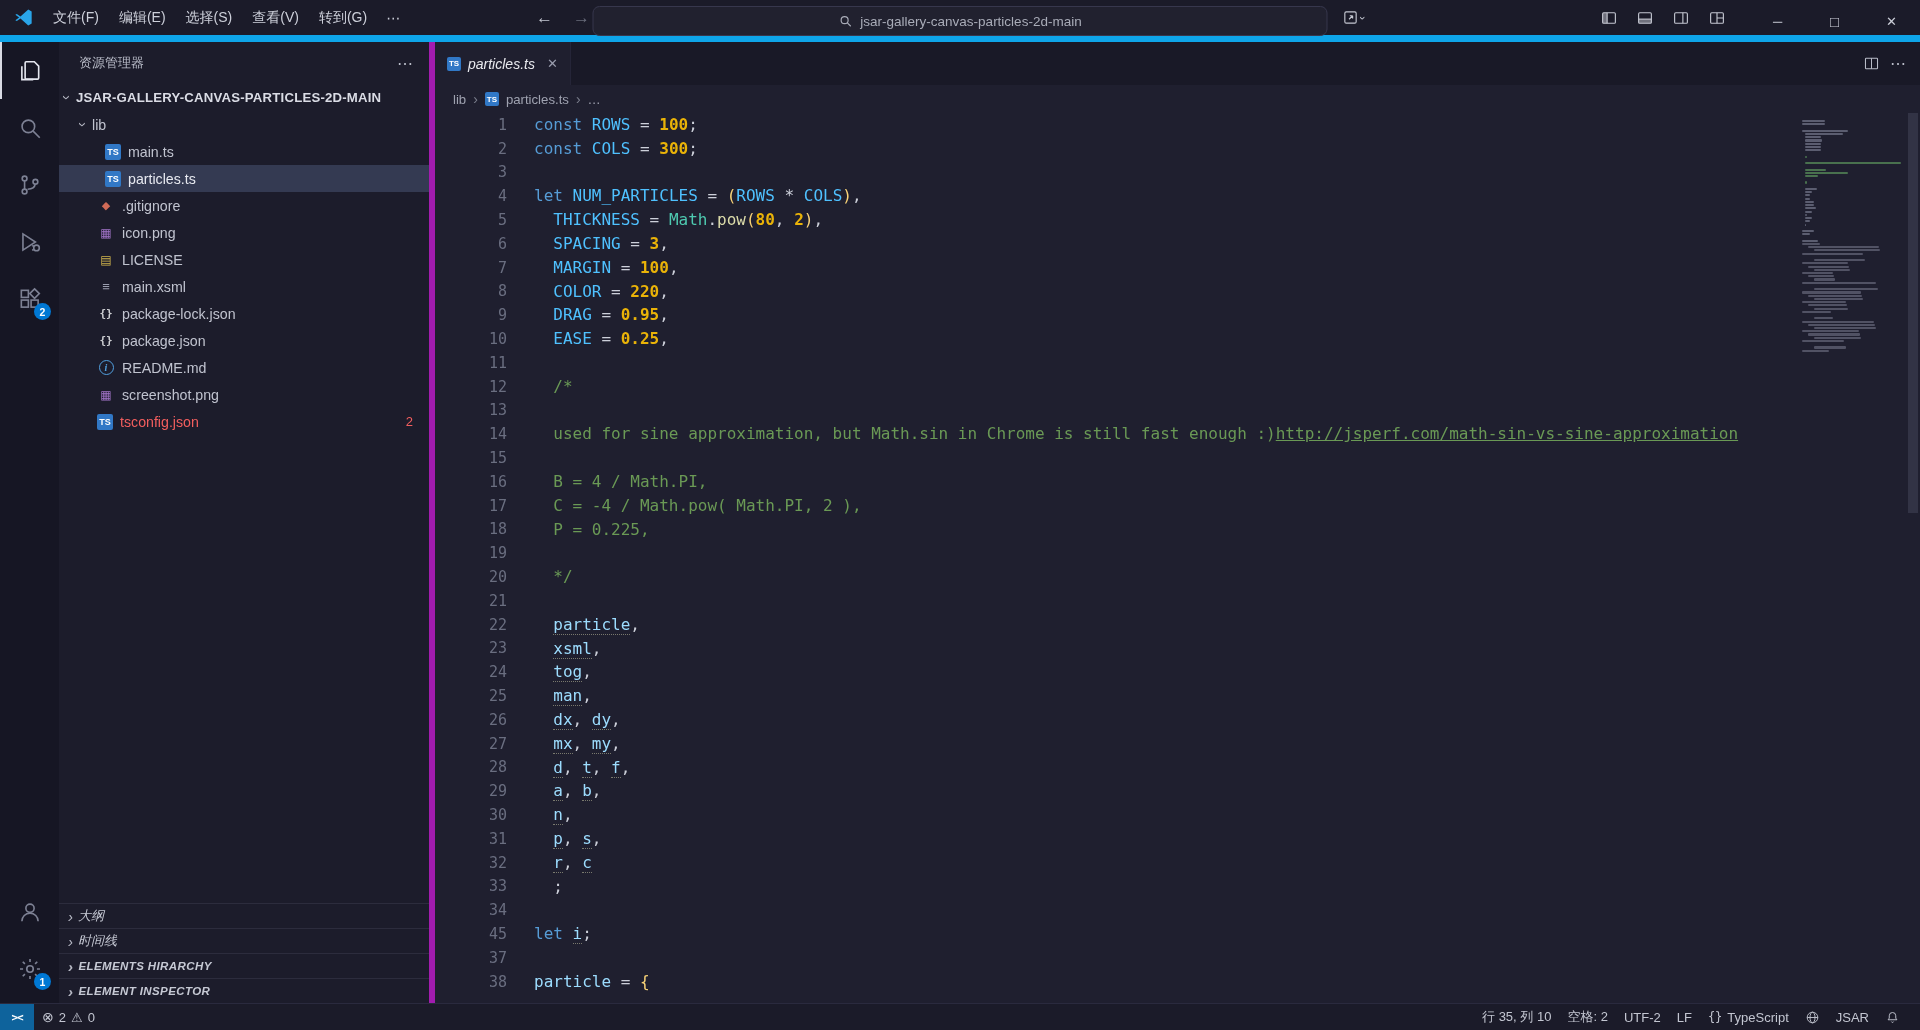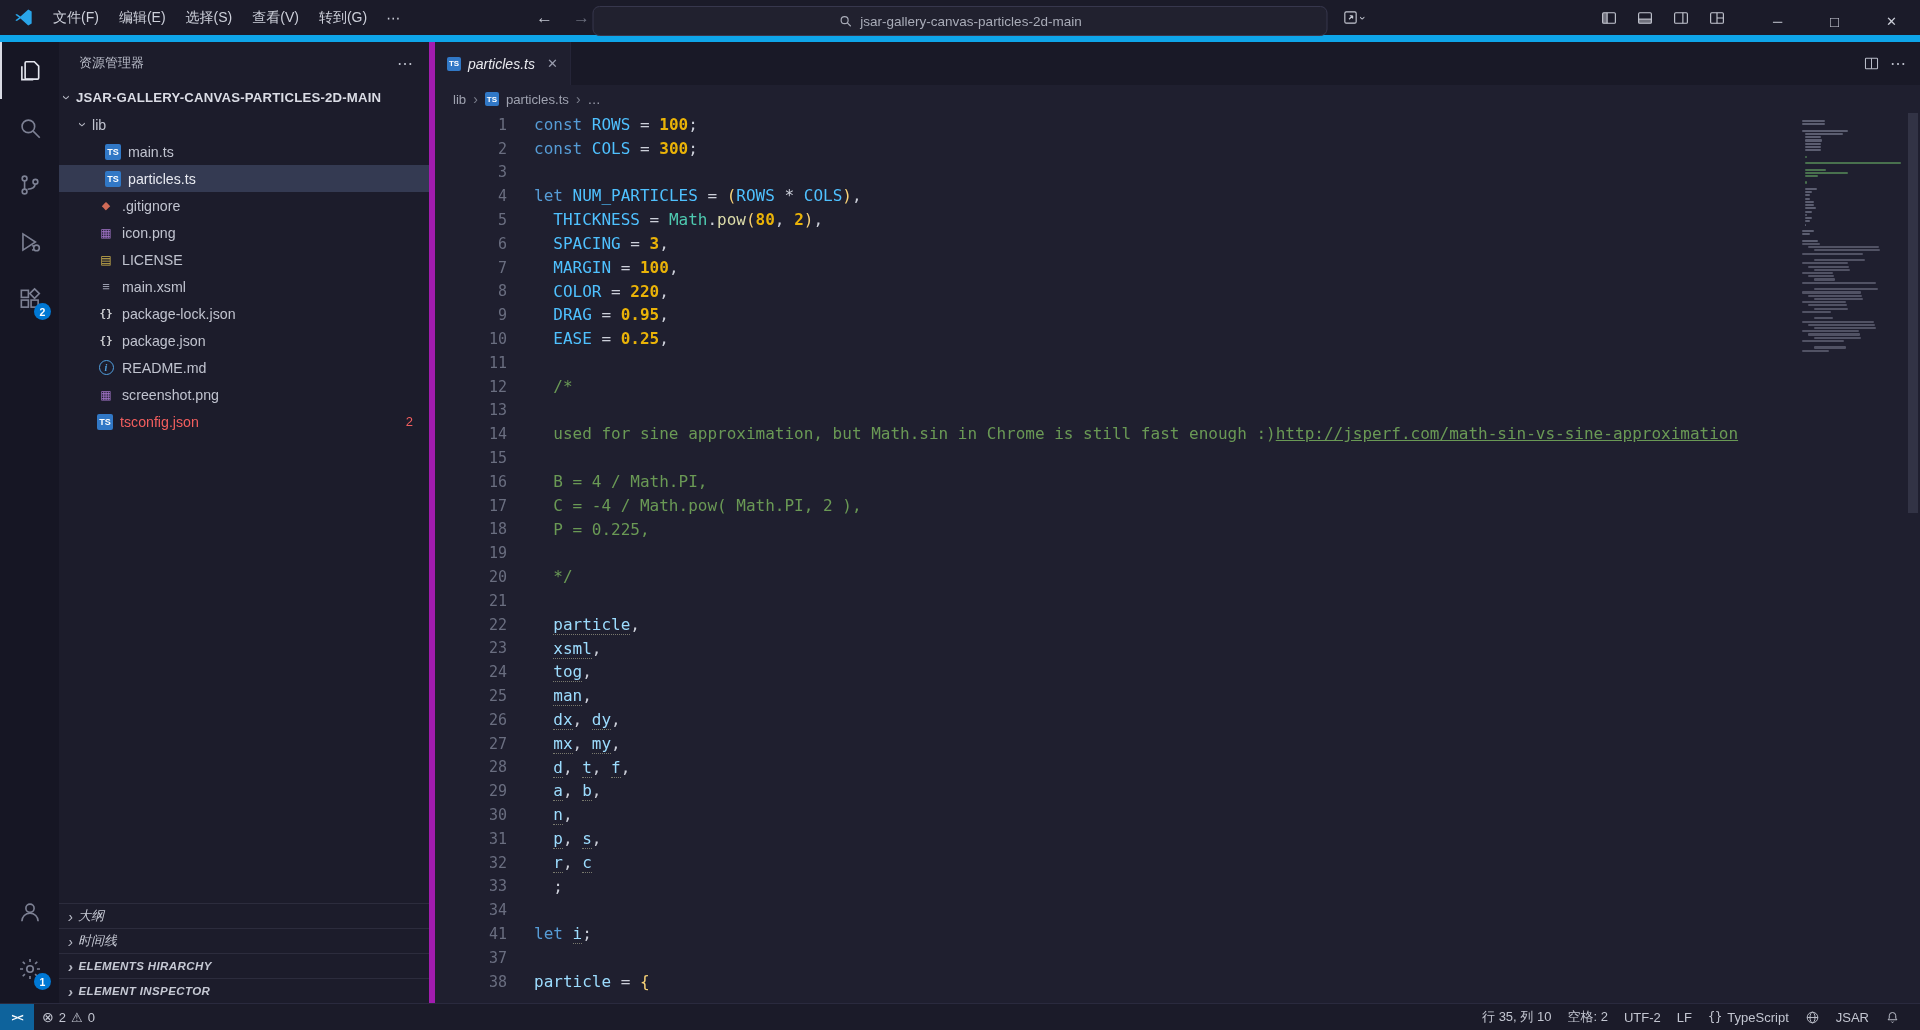--- a/index.html
+++ b/index.html
@@ -483,21 +483,21 @@
           </div>
           <div class="row">
             <div class="gutter">33</div>
             <div class="code-text"><span class="tk-o">  ;</span></div>
           </div>
           <div class="row">
             <div class="gutter">34</div>
             <div class="code-text"></div>
           </div>
           <div class="row">
-            <div class="gutter">41</div>
+            <div class="gutter">45</div>
             <div class="code-text"><span class="tk-k">let</span><span class="tk-o"> </span><span class="tk-vu">i</span><span class="tk-o">;</span></div>
           </div>
           <div class="row">
             <div class="gutter">37</div>
             <div class="code-text"></div>
           </div>
           <div class="row">
             <div class="gutter">38</div>
             <div class="code-text"><span class="tk-v">particle</span><span class="tk-o"> = </span><span class="tk-b">{</span></div>
           </div>

